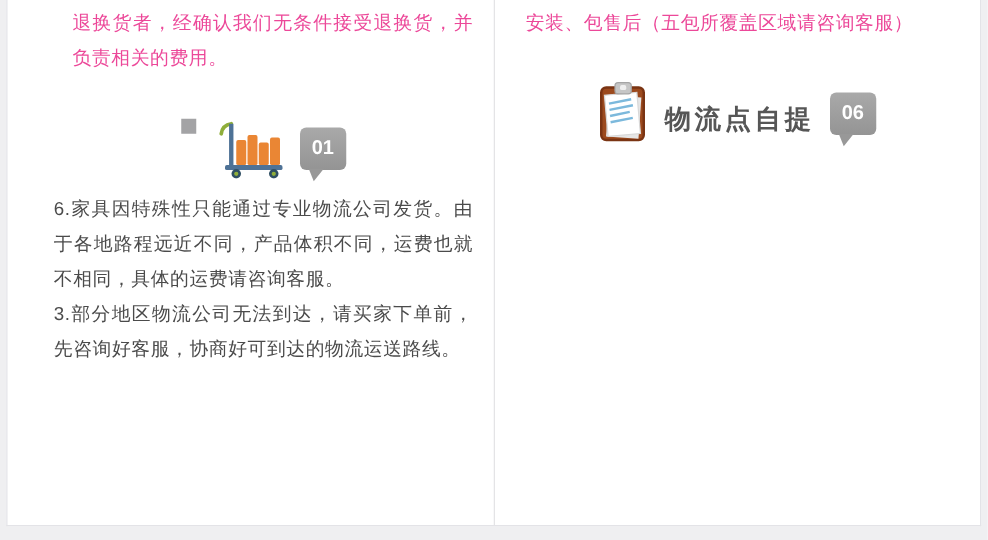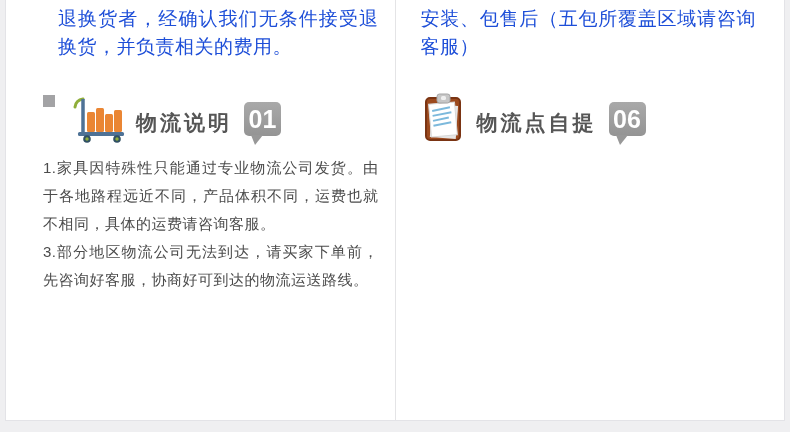--- a/index.html
+++ b/index.html
@@ -19,33 +19,34 @@
     display: flex;
     box-sizing: content-box;
   }
   .col { flex: 1 1 0; box-sizing: border-box; overflow: hidden; }
   .col-left  { padding: 5px 16px 0 37px; }
   .col-right { padding: 5px 28px 0 25px; }
   .v-divider { flex: 0 0 1px; background: #e4e4e6; }
 
   .intro {
     margin: 0;
-    font-size: 19px;
+    font-size: 15px;
     line-height: 28px;
-    color: #1d4ed8;
+    color: #ec4899;
     letter-spacing: 0.5px;
     text-align: justify;
   }
   .intro-left { padding-left: 15px; }
 
   .section-header {
     display: flex;
     align-items: flex-end;
     height: 50px;
     margin-top: 32px;
+    justify-content: center;
   }
   .deco-square {
     width: 12px; height: 12px;
     background: #a3a3a5;
     align-self: flex-start;
     margin-top: 2px;
     flex: 0 0 auto;
   }
   .hdr-icon { flex: 0 0 auto; display: block; }
   .hdr-icon.cart { margin-left: 15px; }
@@ -58,21 +59,21 @@
     white-space: nowrap;
   }
   .badge {
     position: relative;
     margin-left: 12px;
     margin-bottom: 7px;
     width: 37px; height: 34px;
     background: linear-gradient(#a9a9a9, #949494);
     border-radius: 5px;
     color: #ffffff;
-    font-size: 25px;
+    font-size: 16px;
     font-weight: bold;
     text-align: center;
     line-height: 34px;
     flex: 0 0 auto;
   }
   .badge::after {
     content: "";
     position: absolute;
     left: 7px; bottom: -9px;
     width: 0; height: 0;
@@ -108,25 +109,24 @@
         <rect x="17" y="17" width="8" height="20" rx="1.5" fill="#ea8634"></rect>
         <rect x="26" y="13" width="8" height="24" rx="1.5" fill="#ea8634"></rect>
         <rect x="35" y="19" width="8" height="18" rx="1.5" fill="#ea8634"></rect>
         <rect x="44" y="15" width="8" height="22" rx="1.5" fill="#ea8634"></rect>
         <rect x="8" y="37" width="46" height="4" rx="1.5" fill="#4e7296"></rect>
         <circle cx="17" cy="44" r="3.8" fill="#2f4f63"></circle>
         <circle cx="17" cy="44" r="1.7" fill="#8fae3a"></circle>
         <circle cx="47" cy="44" r="3.8" fill="#2f4f63"></circle>
         <circle cx="47" cy="44" r="1.7" fill="#8fae3a"></circle>
       </svg>
-      <h3 class="section-title">物流说明</h3>
       <div class="badge">01</div>
     </div>
 
-    <p class="body-text first">1.家具因特殊性只能通过专业物流公司发货。由于各地路程远近不同，产品体积不同，运费也就不相同，具体的运费请咨询客服。</p>
+    <p class="body-text first">6.家具因特殊性只能通过专业物流公司发货。由于各地路程远近不同，产品体积不同，运费也就不相同，具体的运费请咨询客服。</p>
     <p class="body-text">3.部分地区物流公司无法到达，请买家下单前，先咨询好客服，协商好可到达的物流运送路线。</p>
   </div>
 
   <div class="v-divider"></div>
 
   <div class="col col-right">
     <p class="intro">安装、包售后（五包所覆盖区域请咨询客服）</p>
 
     <div class="section-header">
       <svg class="hdr-icon" width="46" height="50" viewBox="0 0 46 50">

